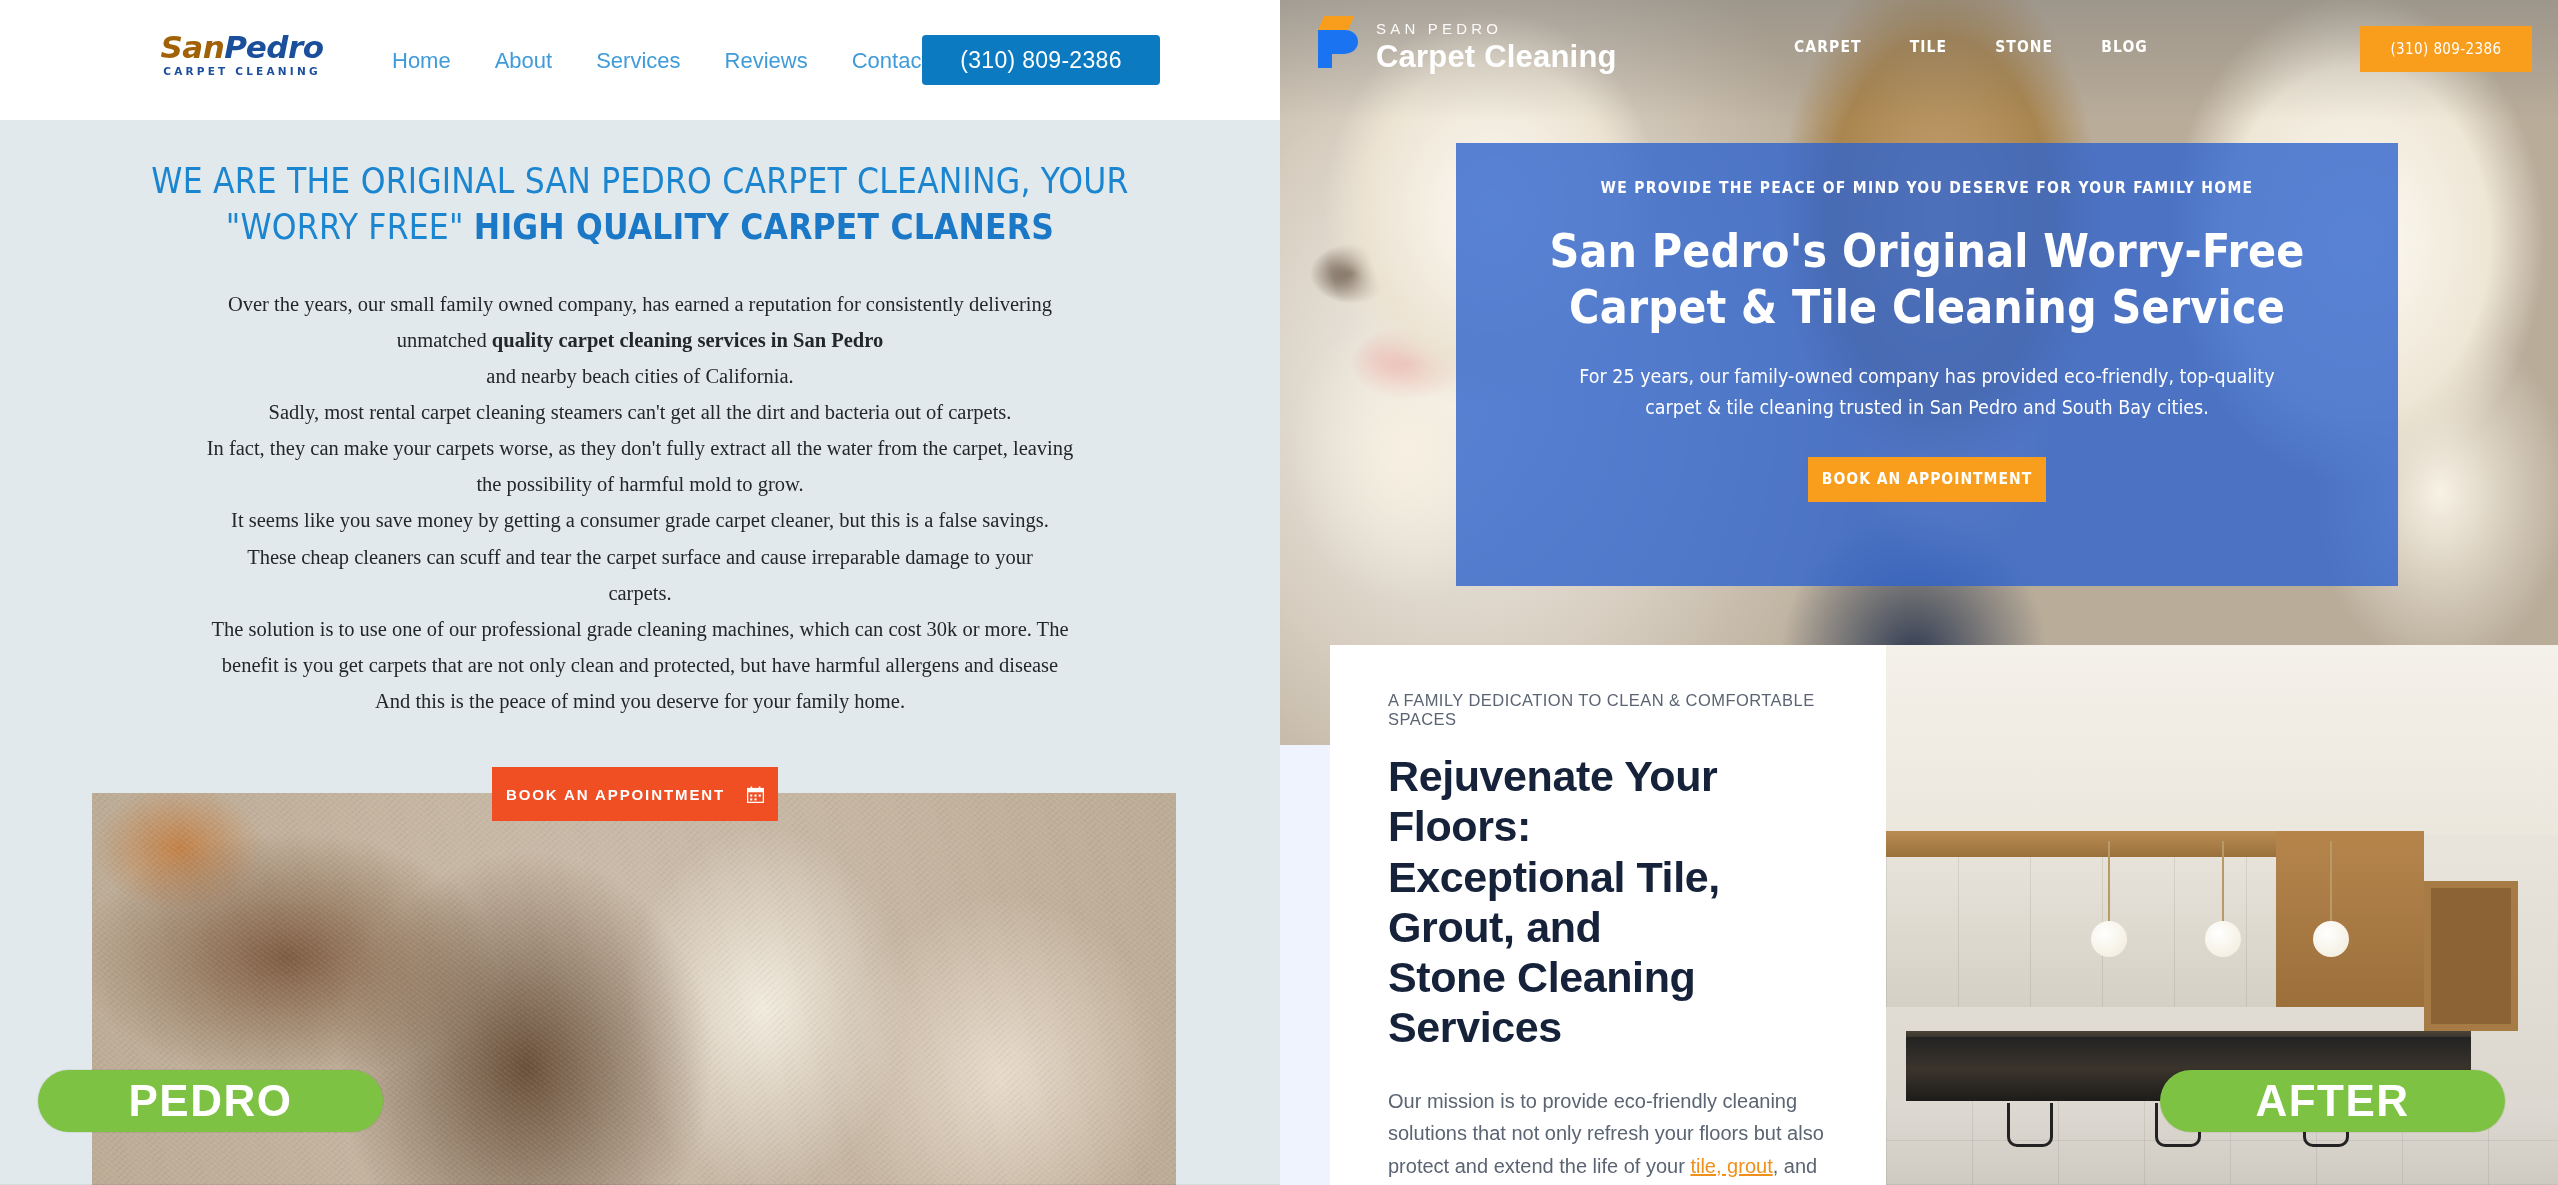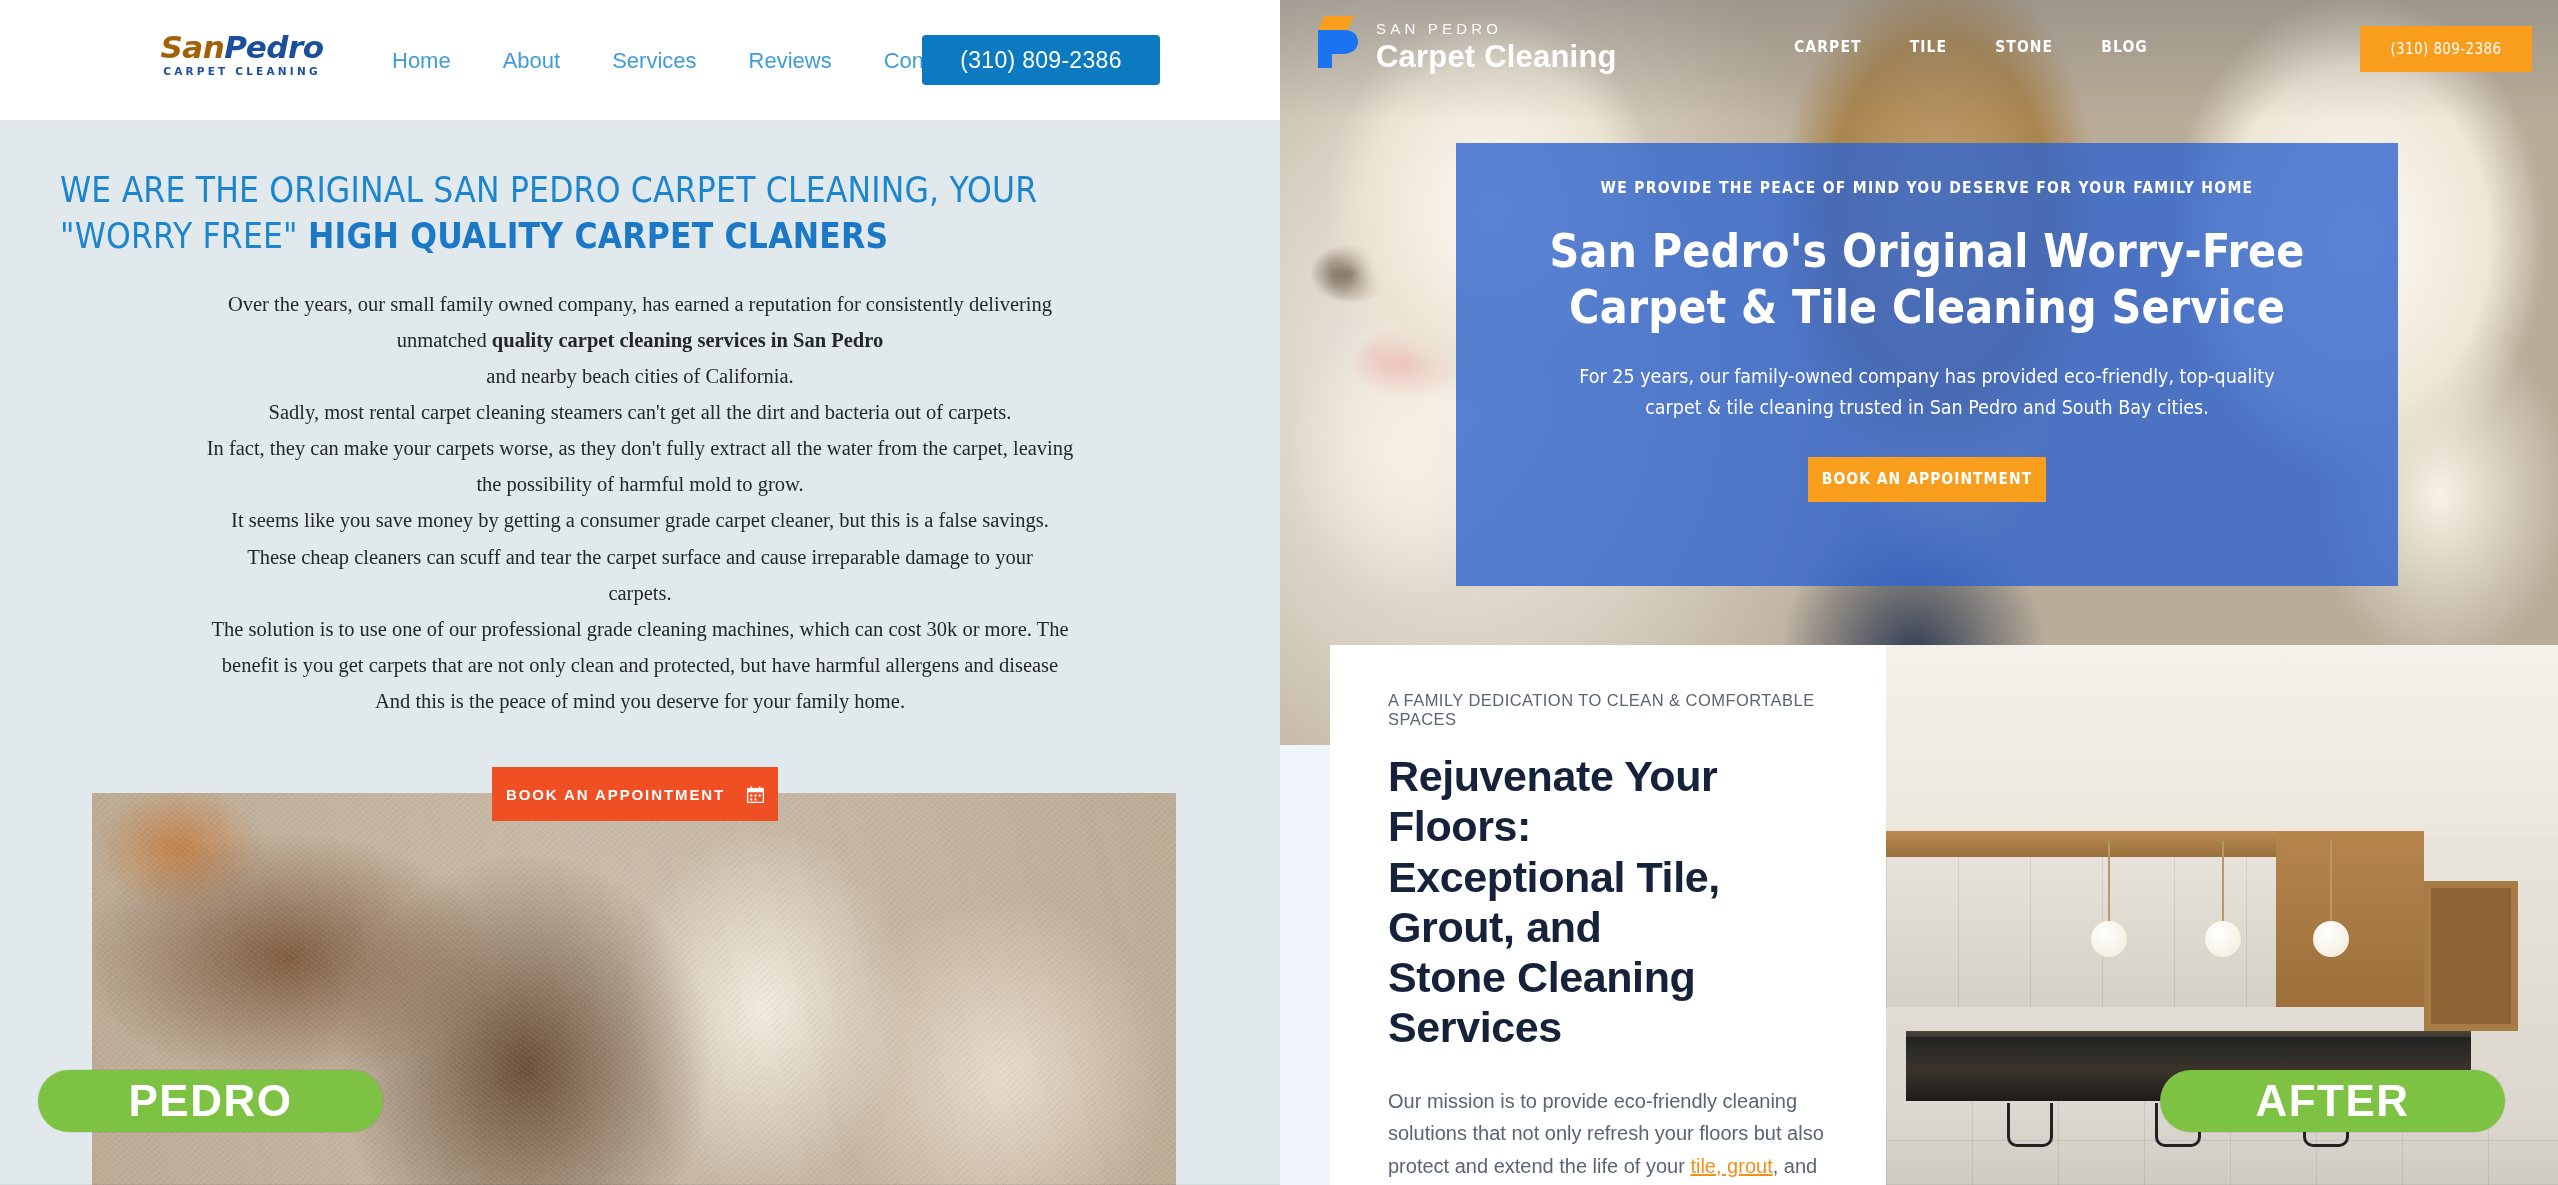--- a/index.html
+++ b/index.html
@@ -38,43 +38,43 @@
   .l-logo-main .san { color: #a16207; }
   .l-logo-main .pedro { color: #1b4f9c; }
   .l-logo-sub {
     margin-top: 3px;
     font-family: "DejaVu Sans", sans-serif;
     font-size: 10.5px; font-weight: 700; letter-spacing: 3.2px;
     color: #1b4f9c;
   }
   .l-nav {
     position: absolute; left: 372px; top: 48px;
-    display: flex; gap: 12px; align-items: center;
+    display: flex; gap: 4px; align-items: center;
   }
   .l-nav a {
     color: #3f9bd9; text-decoration: none;
     font-size: 22px; font-weight: 400;
     padding: 0 20px;
     white-space: nowrap;
     font-family: "Liberation Sans", sans-serif;
   }
   .l-phone-btn {
     position: absolute; left: 922px; top: 35px;
     width: 238px; height: 50px;
     background: #0b7ac0; color: #ffffff;
     border: none; border-radius: 4px;
     font-size: 23px; letter-spacing: 0.3px;
     display: flex; align-items: center; justify-content: center;
     cursor: pointer;
     font-family: "Liberation Sans", sans-serif;
   }
 
   .l-heading {
-    position: absolute; left: 60px; top: 167px; width: 1160px;
-    text-align: left;
+    position: absolute; left: 60px; top: 158px; width: 1160px;
+    text-align: center;
     font-family: "DejaVu Sans Condensed", "Liberation Sans Narrow", "Liberation Sans", sans-serif;
     font-size: 35px; line-height: 1.32;
     color: #1b85d0; letter-spacing: 0.2px;
   }
   .l-heading .bold { font-weight: 700; color: #1b78c6; }
 
   .l-body {
     position: absolute; left: 160px; top: 286px; width: 960px;
     text-align: center;
     font-family: "Liberation Serif", serif;

